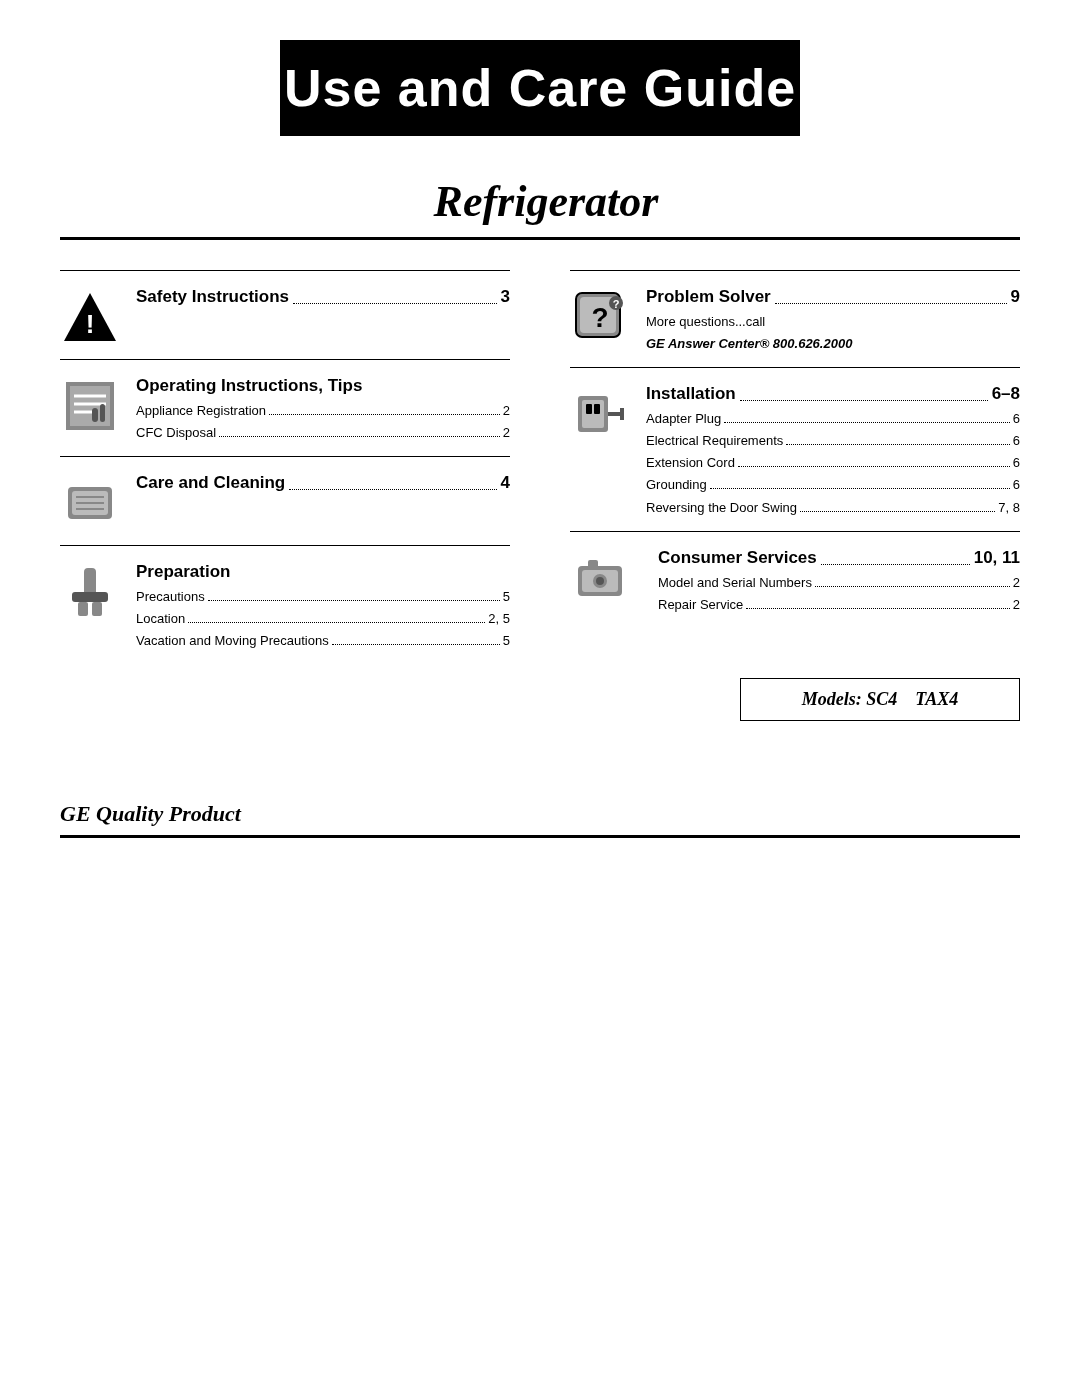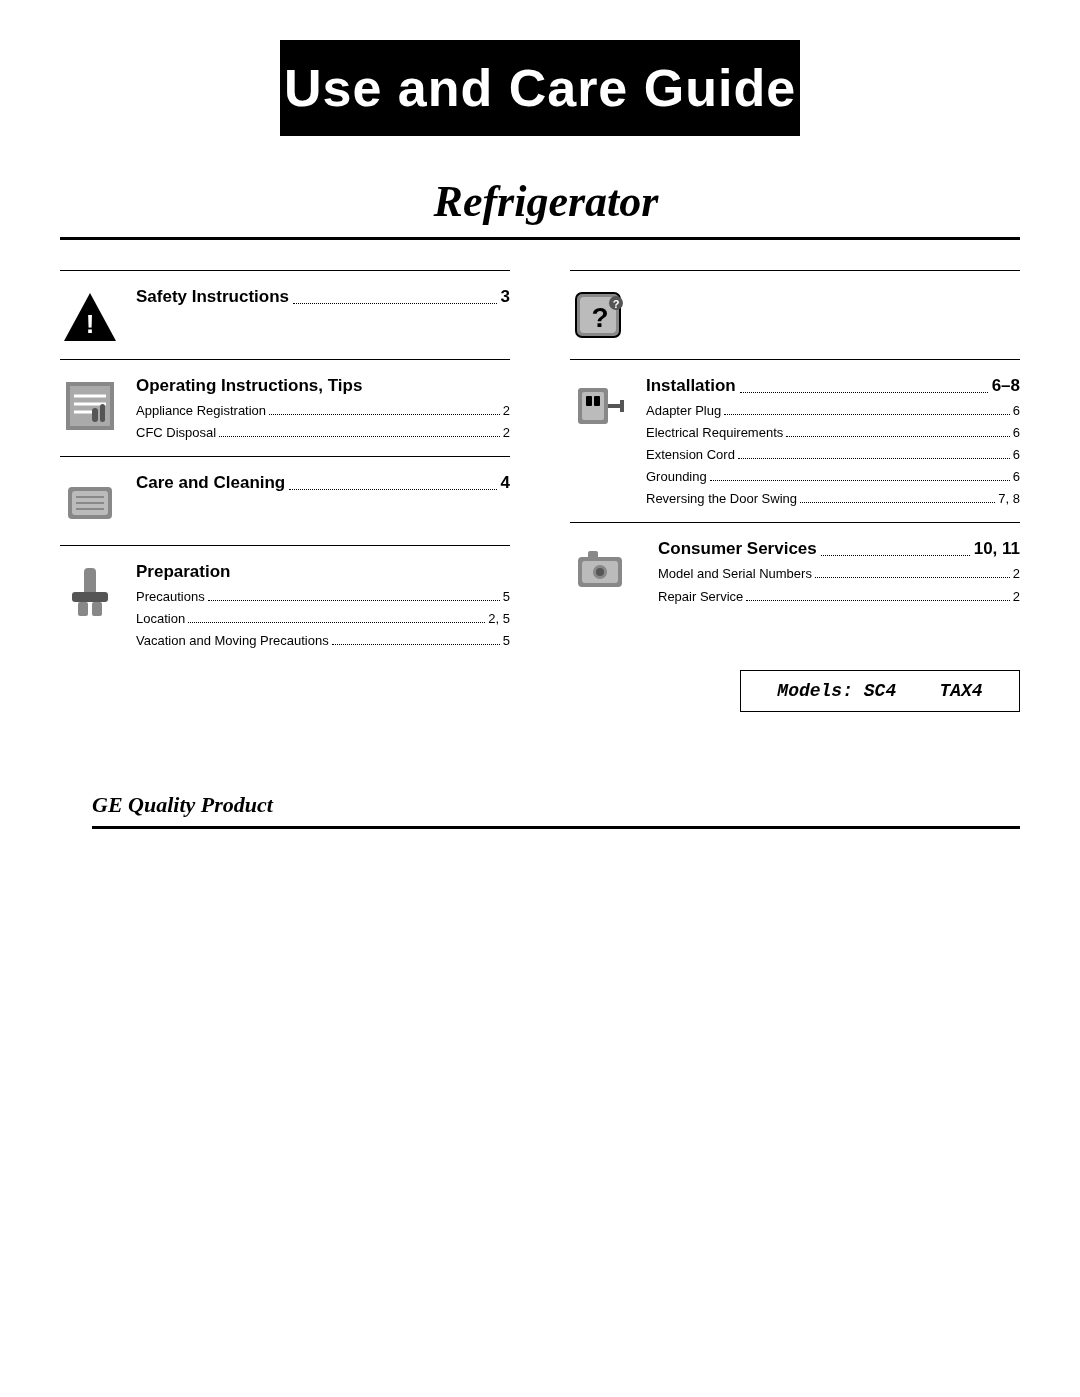--- a/index.html
+++ b/index.html
@@ -144,27 +144,27 @@
 
     
     .models-box {
       border: 1px solid #000;
       padding: 10px 30px;
       margin: 20px 0 20px auto;
       width: 280px;
       font-size: 18px;
       font-style: italic;
       font-weight: 700;
-      font-family: Liberation Mono, monospace;
+      font-family: Liberation Serif, serif;
       text-align: center;
     }
 
     
     .footer-area {
-      margin: 60px 60px 0 92px;
+      margin: 60px 60px 0 60px;
     }
 
     .ge-quality {
       font-size: 22px;
       font-style: italic;
       font-weight: 700;
       font-family: Georgia, serif;
       margin-bottom: 8px;
     }
 
@@ -313,20 +313,31 @@
         <svg width="56" height="56" viewBox="0 0 56 56">
 
           <rect x="4" y="4" width="44" height="44" rx="6" fill="#888" stroke="#000" stroke-width="2"></rect>
           <rect x="8" y="8" width="36" height="36" rx="4" fill="#bbb"></rect>
           <text x="28" y="38" text-anchor="middle" fill="#000" font-size="28" font-weight="900" font-family="Arial">?</text>
 
           <circle cx="44" cy="14" r="7" fill="#555"></circle>
           <text x="44" y="19" text-anchor="middle" fill="#fff" font-size="11" font-weight="900">?</text>
         </svg>
       </div>
+      <div class="toc-text">
+        <div class="toc-title">
+          <span>Problem Solver</span>
+          <span class="dots"></span>
+          <span class="page-num">9</span>
+        </div>
+        <div class="toc-sub">
+          <div>More questions...call</div>
+          <div class="answer-center">GE Answer Center® 800.626.2000</div>
+        </div>
+      </div>
     </div>
 
     <div class="toc-section">
       <div class="toc-icon">
         <svg width="56" height="56" viewBox="0 0 56 56">
 
           <rect x="6" y="10" width="30" height="36" rx="3" fill="#888"></rect>
           <rect x="10" y="14" width="22" height="28" rx="2" fill="#bbb"></rect>
           <rect x="14" y="18" width="6" height="10" rx="1" fill="#000"></rect>
           <rect x="22" y="18" width="6" height="10" rx="1" fill="#000"></rect>

